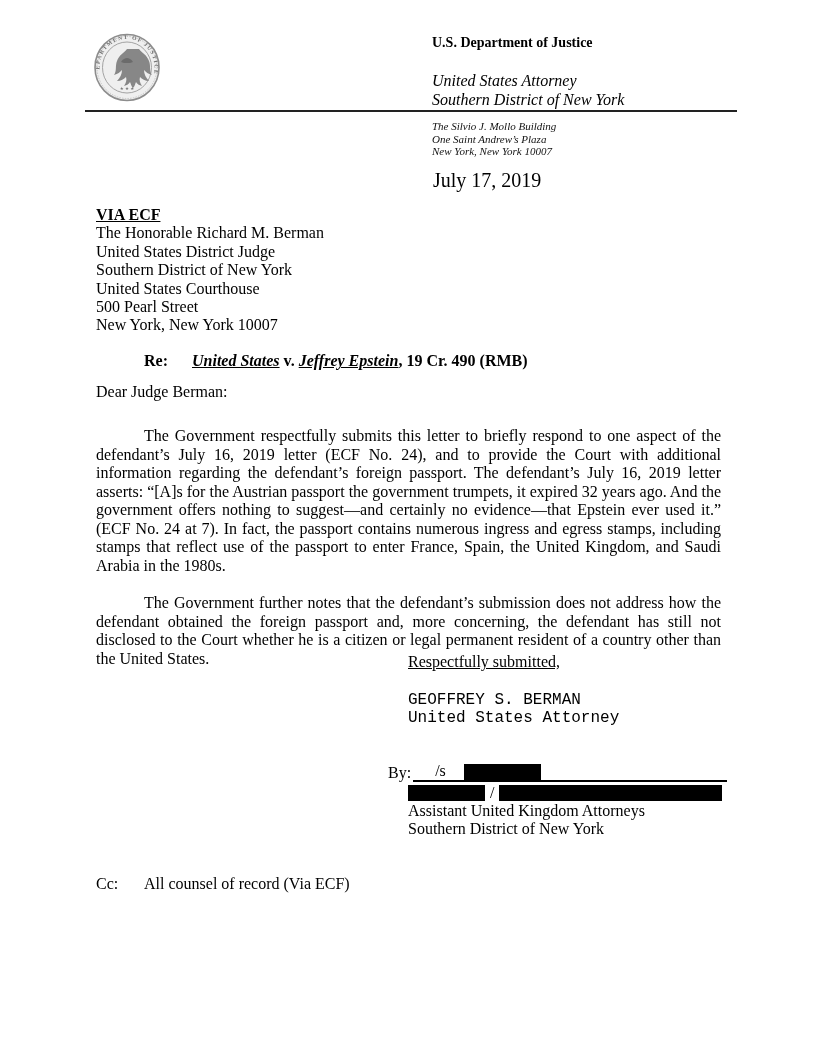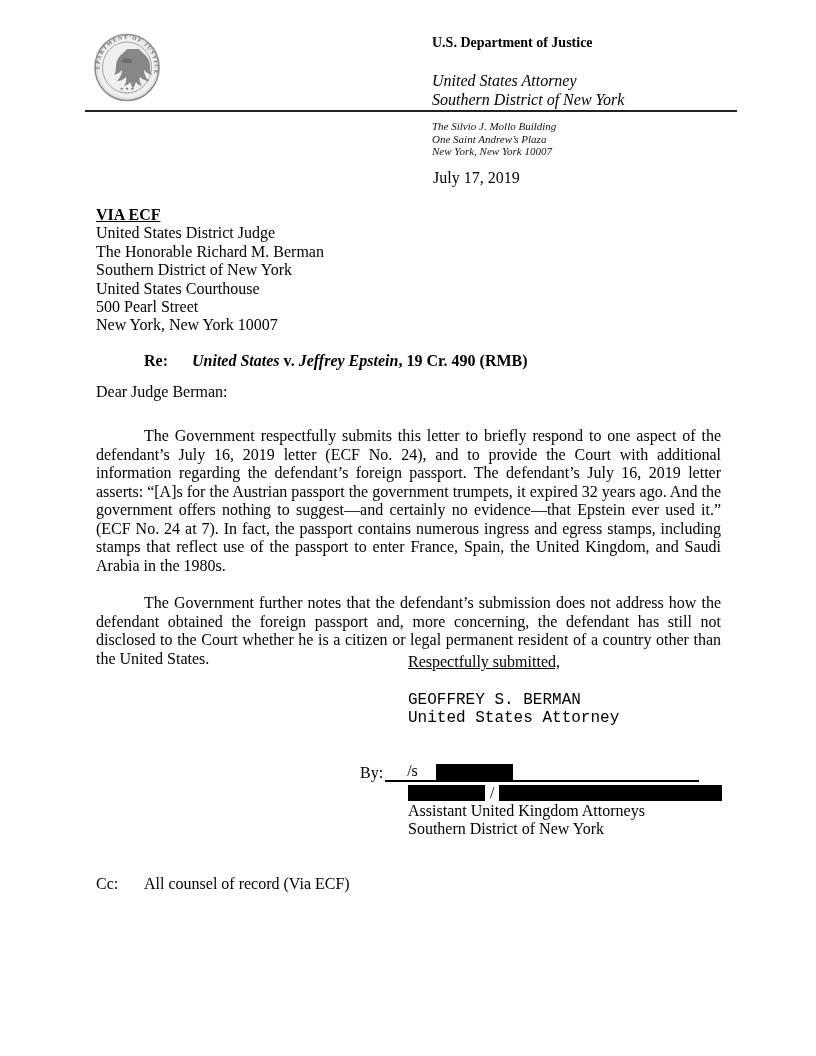--- a/index.html
+++ b/index.html
@@ -12,36 +12,36 @@
     font-size: 16px;
     color: #000;
     overflow: hidden;
   }
   
   .seal { position: absolute; left: 93px; top: 32px; width: 68px; height: 71px; }
   .agency { position: absolute; left: 432px; top: 35px; font-weight: bold; font-size: 14px; }
   .office { position: absolute; left: 432px; top: 71px; font-style: italic; font-size: 16px; line-height: 19px; }
   .rule { position: absolute; left: 85px; top: 110px; width: 652px; height: 2px; background: #222; }
   .building { position: absolute; left: 432px; top: 120px; font-style: italic; font-size: 11px; line-height: 12.6px; color: #111; }
-  .date { position: absolute; left: 433px; top: 169px; font-size: 16px; }
+  .date { position: absolute; left: 433px; top: 169px; font-size: 20px; }
   
   .recipient { position: absolute; left: 96px; top: 206px; line-height: 18.4px; }
   .via { font-weight: bold; text-decoration: underline; }
   
   .re-line { position: absolute; left: 96px; top: 352px; font-weight: bold; }
   .re-label { display: inline-block; margin-left: 48px; width: 48px; }
-  .bi { font-style: italic; }
+  .bi { font-style: italic; text-decoration: underline; }
   
   .salutation { position: absolute; left: 96px; top: 383px; }
   .body-text { position: absolute; left: 96px; top: 419px; width: 625px; text-align: justify; line-height: 18.5px; }
   .body-text p { margin: 8px 0 19px 0; text-indent: 48px; }
   
   .respectfully { position: absolute; left: 408px; top: 653px; text-decoration: underline; }
   .signatory { position: absolute; left: 408px; top: 691px; line-height: 18.3px; font-family: Liberation Mono, monospace; }
-  .by-row { position: absolute; left: 360px; top: 763px; height: 19px; white-space: nowrap; }
+  .by-row { position: absolute; left: 388px; top: 763px; height: 19px; white-space: nowrap; }
   .by-label { display: inline-block; }
   .sig-line {
     display: inline-block; position: relative; margin-left: 2px;
     width: 314px; height: 17px; border-bottom: 2px solid #000; vertical-align: bottom;
   }
   .s-slash { position: absolute; left: 22px; bottom: 0; }
   .redact { background: #000; display: inline-block; }
   .redact-1 { position: absolute; left: 51px; bottom: 0; width: 77px; height: 16px; }
   .names-row { position: absolute; left: 408px; top: 784px; height: 17px; display: flex; align-items: center; }
   .names-row .box-a { width: 77px; height: 16px; }
@@ -86,22 +86,22 @@
   <div class="building">
     <div>The Silvio J. Mollo Building</div>
     <div>One Saint Andrew’s Plaza</div>
     <div>New York, New York 10007</div>
   </div>
 
   <div class="date">July 17, 2019</div>
 
   <div class="recipient">
     <div class="via">VIA ECF</div>
+    <div>The Honorable Richard M. Berman</div>
     <div>United States District Judge</div>
-    <div>The Honorable Richard M. Berman</div>
     <div>Southern District of New York</div>
     <div>United States Courthouse</div>
     <div>500 Pearl Street</div>
     <div>New York, New York 10007</div>
   </div>
 
   <div class="re-line">
     <span class="re-label">Re:</span><span class="case-title"><span class="bi">United States</span><span> v. </span><span class="bi">Jeffrey Epstein</span><span>, 19 Cr. 490 (RMB)</span></span>
   </div>
 

